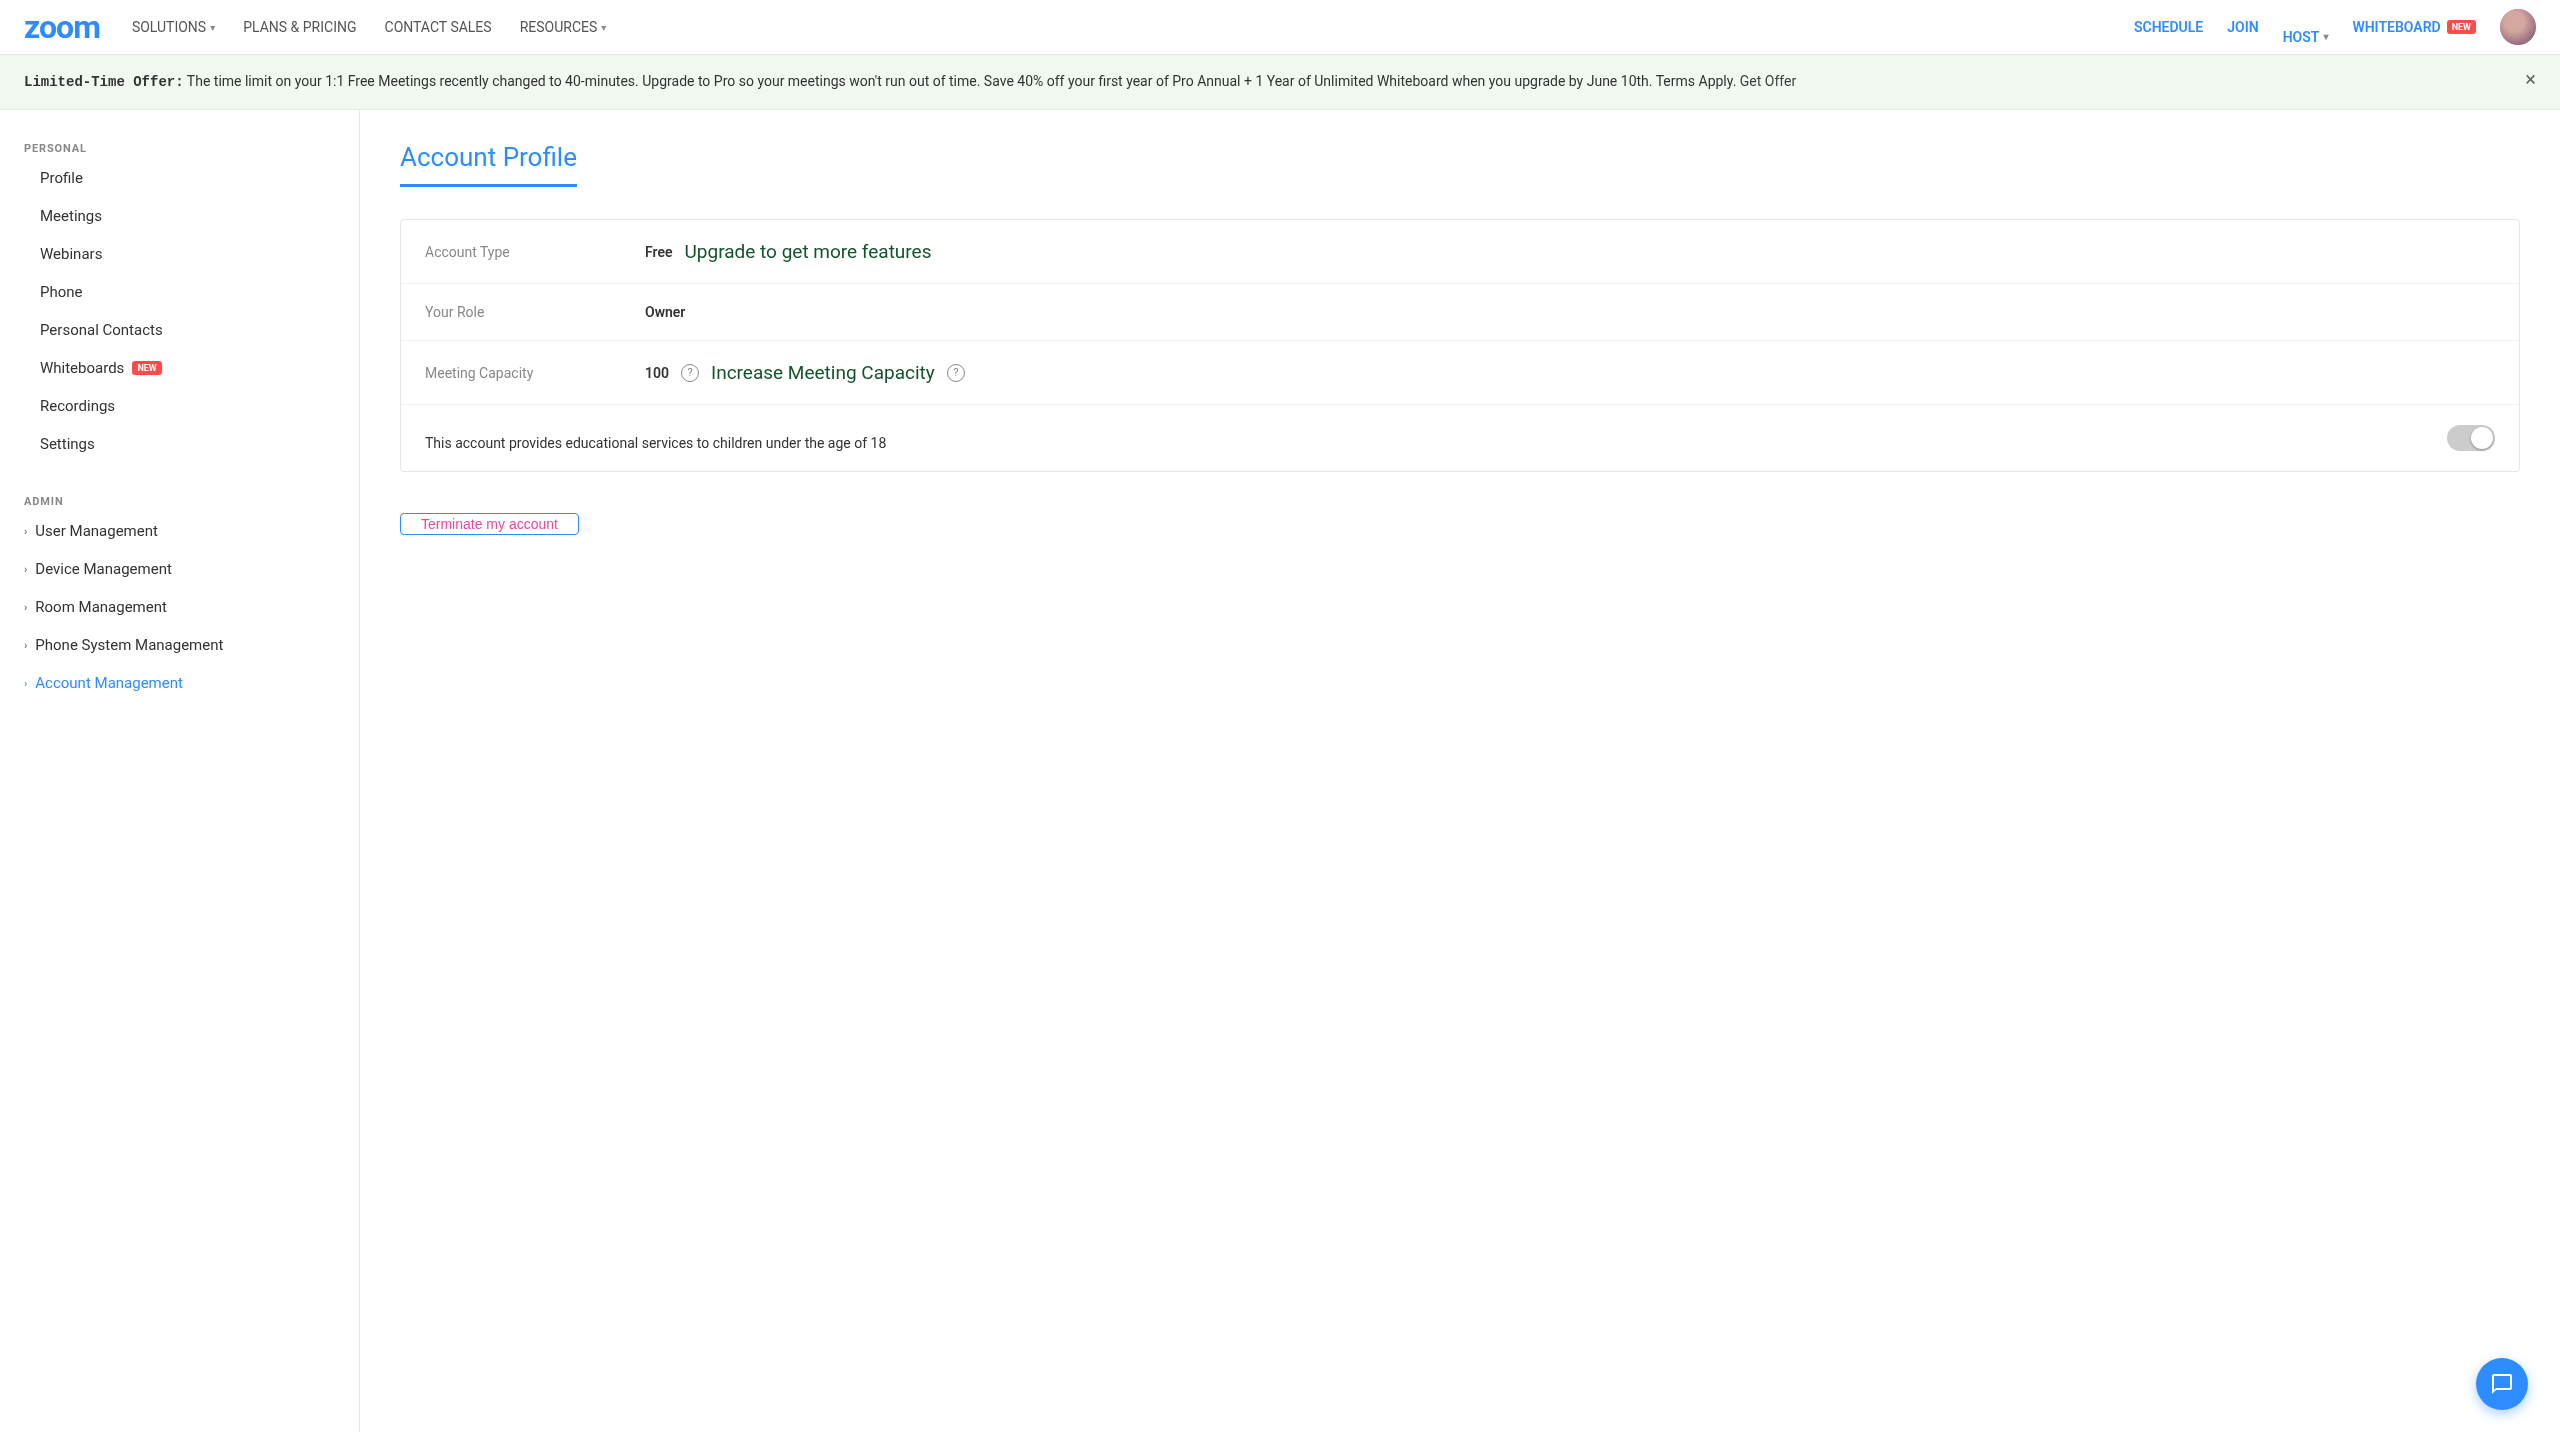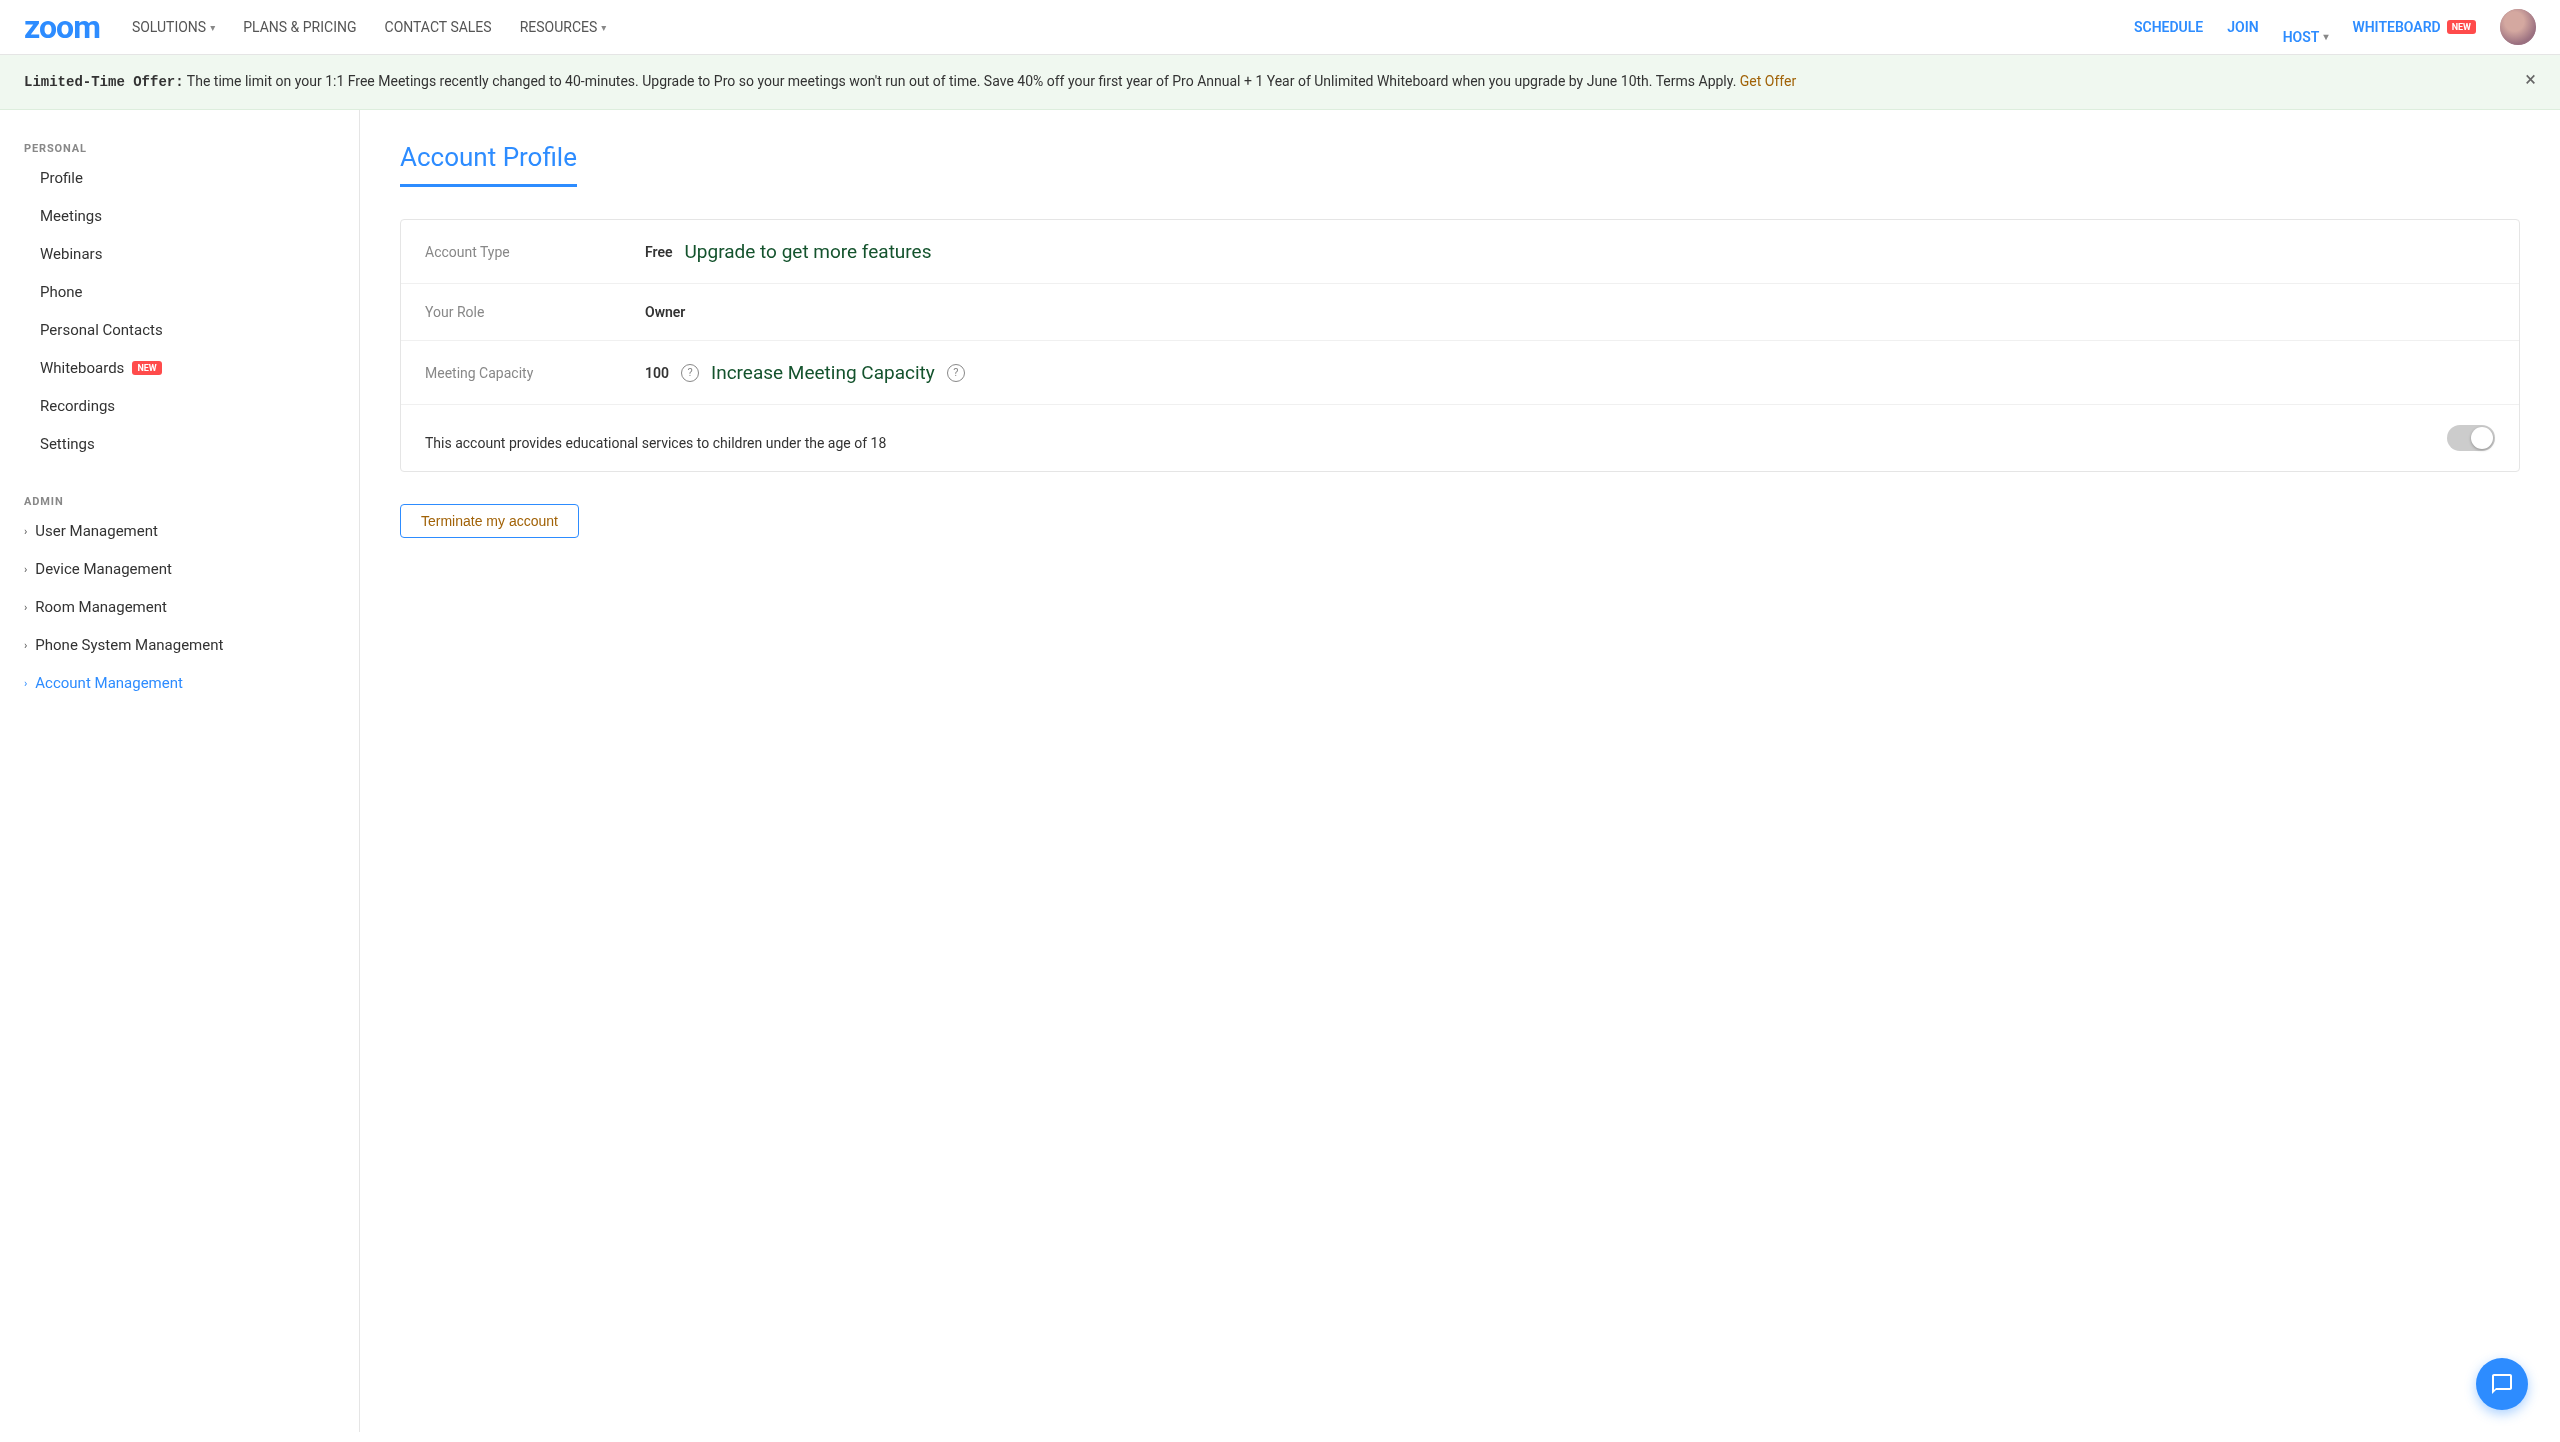--- a/index.html
+++ b/index.html
@@ -102,21 +102,21 @@
       justify-content: space-between;
       border-bottom: 1px solid #ddeedd;
     }
     .banner-text {
       font-size: 14px;
       color: #333;
       line-height: 1.5;
       max-width: 95%;
     }
     .banner-text strong { font-weight: 700; font-family: Liberation Mono, monospace; }
-    .banner-link { color: #a16207; text-decoration: none; }
+    .banner-link { color: #404040; text-decoration: none; }
     .banner-close {
       cursor: pointer;
       font-size: 20px;
       color: #666;
       flex-shrink: 0;
       line-height: 1;
       margin-top: -2px;
     }
 
     
@@ -282,25 +282,26 @@
       position: absolute;
       top: 2px;
       right: 2px;
       box-shadow: 0 1px 3px rgba(0,0,0,0.3);
     }
 
     
     .terminate-btn {
       border: 1px solid #2D8CFF;
       background: #fff;
-      color: #a16207;
-      padding: 8px 20px;
+      color: #ec4899;
+      padding: 2px 20px;
       font-size: 14px;
       border-radius: 4px;
       cursor: pointer;
+      margin-top: 9px;
     }
 
     
     .chat-fab {
       position: fixed;
       bottom: 32px;
       right: 32px;
       width: 52px;
       height: 52px;
       background: #2D8CFF;

